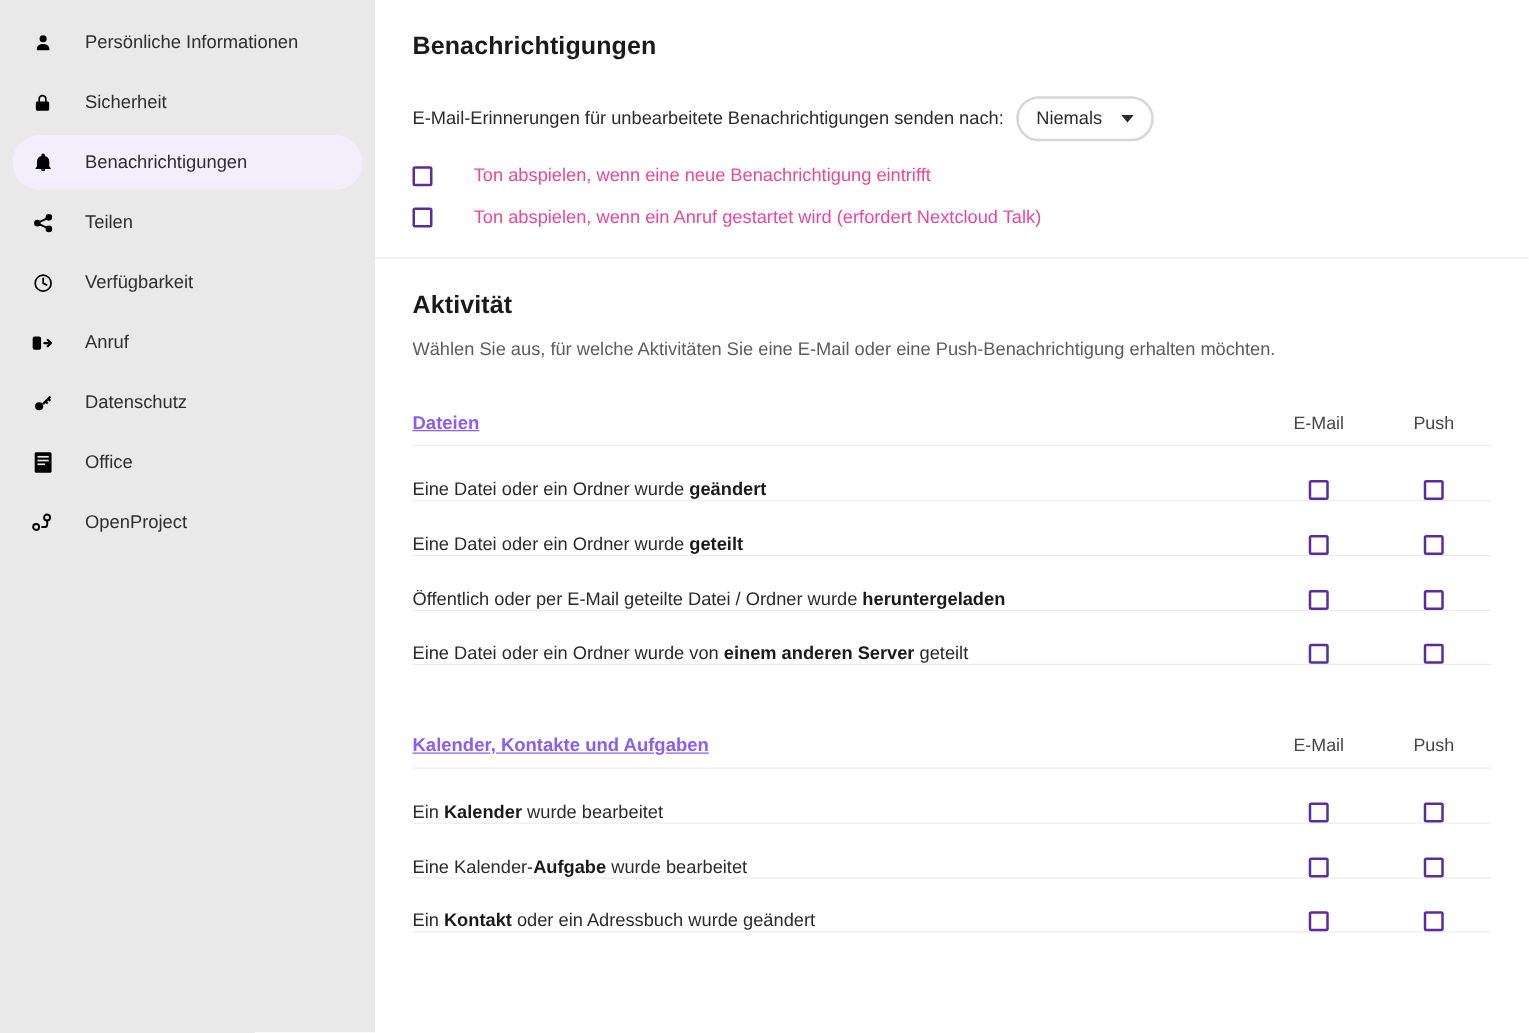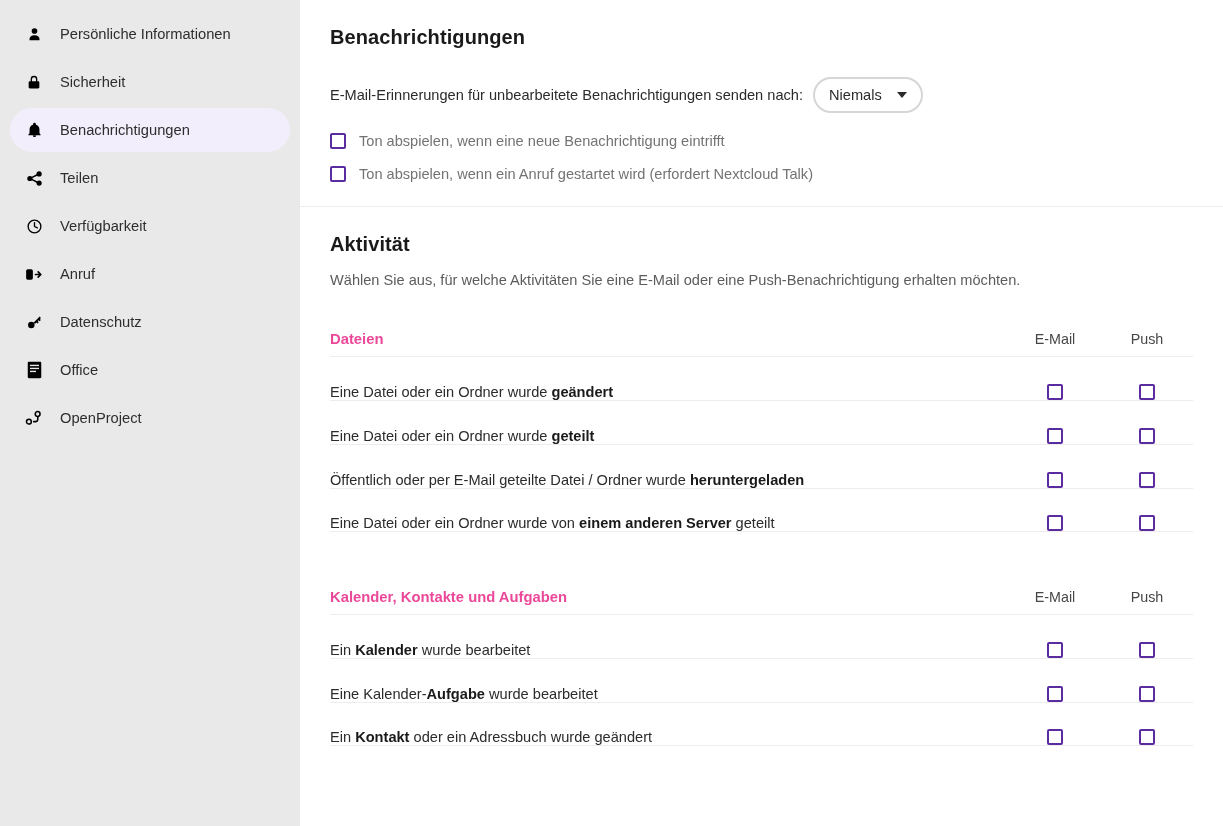--- a/index.html
+++ b/index.html
@@ -23,21 +23,21 @@
     width: 300px;
     min-width: 300px;
     height: 826px;
     background: #e9e9e9;
     padding: 12px 10px 0 10px;
     overflow: hidden;
   }
   .nav-item {
     display: flex;
     align-items: center;
-    gap: 16px;
+    gap: 24px;
     height: 44px;
     padding: 0 14px;
     margin-bottom: 4px;
     border-radius: 22px;
     cursor: pointer;
     color: #3b3b3b;
   }
   .nav-item.active {
     background: #f2eefb;
   }
@@ -118,21 +118,22 @@
   .cbox {
     width: 16px; height: 16px;
     border: 2px solid #5a2ca0;
     border-radius: 2px;
     background: #ffffff;
     flex: 0 0 16px;
     cursor: pointer;
   }
   .check-text {
     font-size: 14.6px;
-    color: #737373;
+    color: #ec4899;
+    margin-left: 20px;
   }
 
   .section-activity {
     padding: 26px 30px 0 30px;
   }
   .section-desc {
     font-size: 14.6px;
     color: #5c5c5c;
     margin: -12px 0 0 0;
   }
@@ -147,22 +148,23 @@
     align-items: center;
     width: 100%;
   }
   .act-head {
     height: 30px;
     padding-bottom: 4px;
   }
   .act-head .col-label {
     font-size: 14.8px;
     font-weight: bold;
-    color: #ec4899;
+    color: #8b5cf6;
     flex: 1;
+    text-decoration: underline;
   }
   .col-head-mail, .col-head-push {
     font-size: 14.3px;
     color: #474747;
     text-align: center;
   }
   .col-mail, .col-head-mail {
     width: 92px; flex: 0 0 92px;
     display: flex; justify-content: center;
   }

